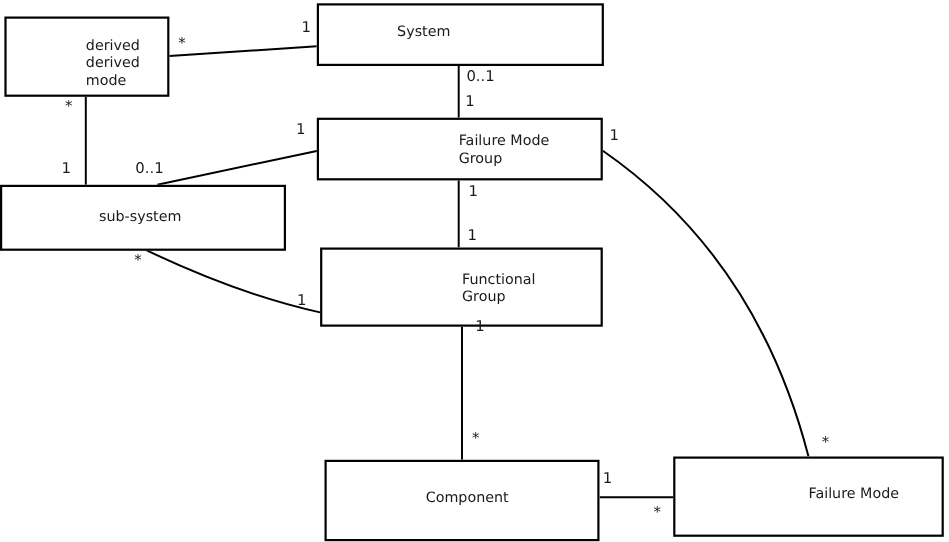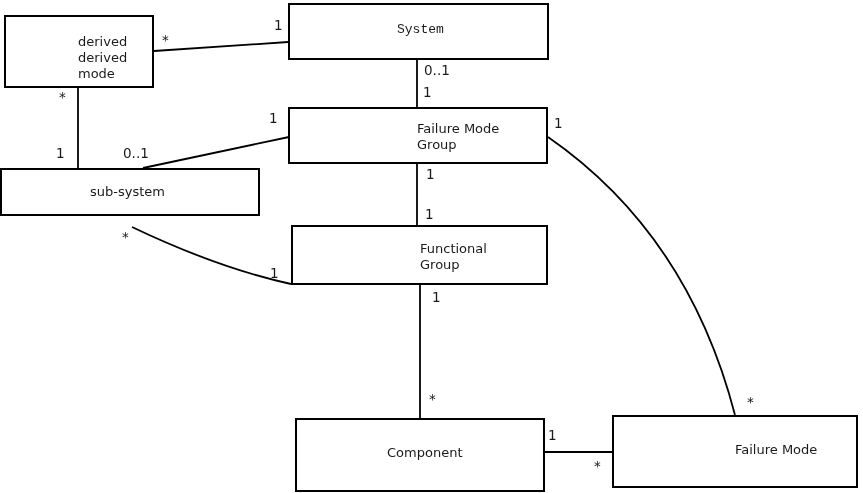--- a/index.html
+++ b/index.html
@@ -66,39 +66,39 @@
 
   <div class="node" style="left:4px; top:15px; width:150px; height:73px;">
     <div class="node-label" style="padding-left:72px; margin-top:12px;">
       <span>derived</span>
       <span>derived</span>
       <span>mode</span>
     </div>
   </div>
 
   <div class="node" style="left:288px; top:3px; width:261px; height:57px;">
-    <div class="node-label" style="padding-left:107px; margin-top:-3px;font-family:Liberation Mono, monospace;">
+    <div class="node-label" style="padding-left:71px; margin-top:-3px;">
       <span>System</span>
     </div>
   </div>
 
   <div class="node" style="left:288px; top:107px; width:260px; height:57px;">
     <div class="node-label" style="padding-left:127px; margin-top:3px;">
       <span>Failure Mode</span>
       <span>Group</span>
     </div>
   </div>
 
-  <div class="node" style="left:0px; top:168px; width:260px; height:48px;">
+  <div class="node" style="left:0px; top:168px; width:260px; height:60px;">
     <div class="node-label" style="padding-left:88px;">
       <span>sub-system</span>
     </div>
   </div>
 
-  <div class="node" style="left:291px; top:225px; width:257px; height:60px;">
+  <div class="node" style="left:291px; top:225px; width:257px; height:72px;">
     <div class="node-label" style="padding-left:127px; margin-top:3px;">
       <span>Functional</span>
       <span>Group</span>
     </div>
   </div>
 
   <div class="node" style="left:295px; top:418px; width:250px; height:74px;">
     <div class="node-label" style="padding-left:90px; margin-top:-5px;">
       <span>Component</span>
     </div>

